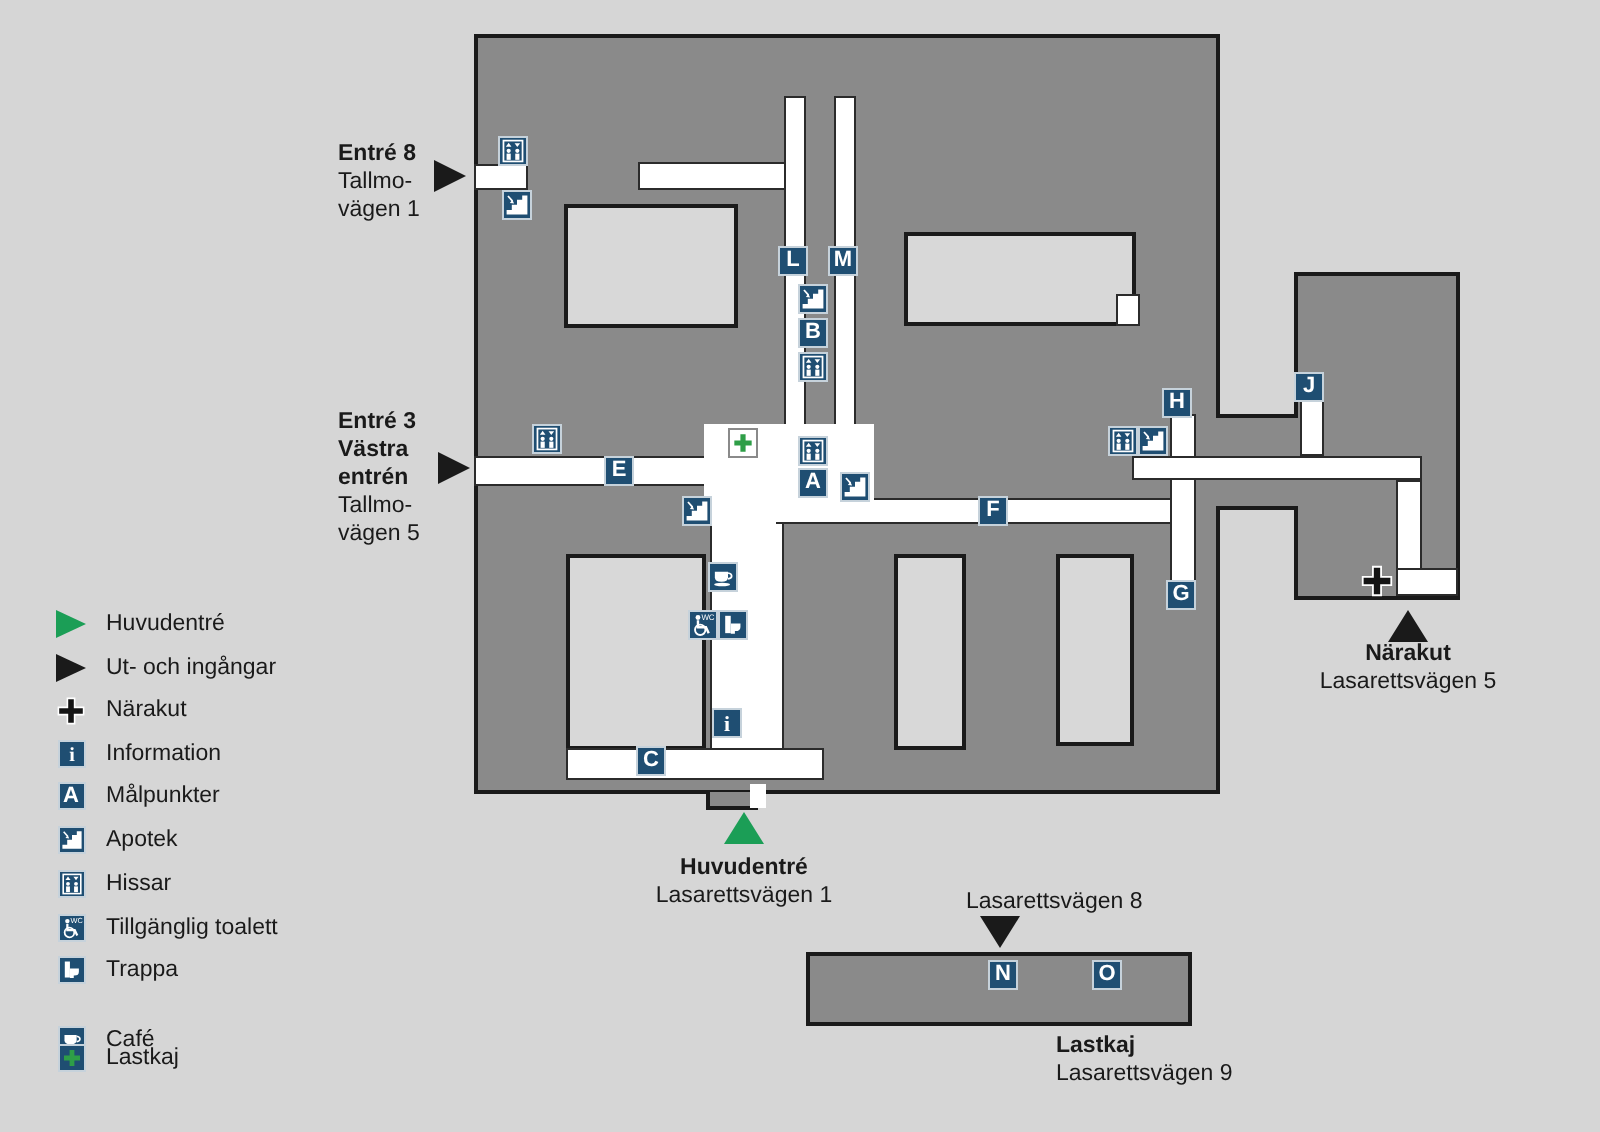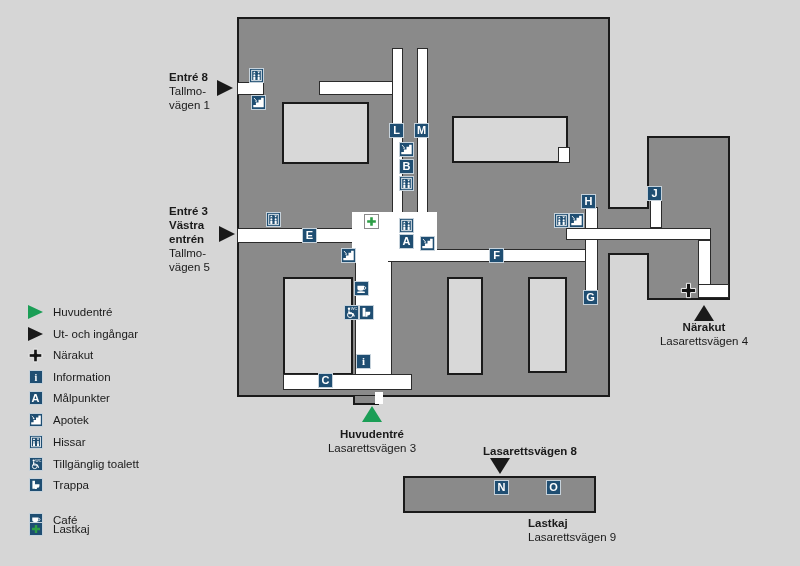--- a/index.html
+++ b/index.html
@@ -246,27 +246,27 @@
       </div>
       <div class="map-label" style="left: 169px; top: 204px;">
         <div class="b">Entré 3</div>
         <div class="b">Västra</div>
         <div class="b">entrén</div>
         <div>Tallmo-</div>
         <div>vägen 5</div>
       </div>
       <div class="map-label center" style="left: 704px; top: 320px;">
         <div class="b">Närakut</div>
-        <div>Lasarettsvägen 4</div>
+        <div>Lasarettsvägen 5</div>
       </div>
       <div class="map-label center" style="left: 372px; top: 427px;">
         <div class="b">Huvudentré</div>
-        <div>Lasarettsvägen 3</div>
-      </div>
-      <div class="map-label" style="left: 483px; top: 444px; font-weight: bold;">
+        <div>Lasarettsvägen 1</div>
+      </div>
+      <div class="map-label" style="left: 483px; top: 444px;">
         <div>Lasarettsvägen 8</div>
       </div>
       <div class="map-label" style="left: 528px; top: 516px;">
         <div class="b">Lastkaj</div>
         <div>Lasarettsvägen 9</div>
       </div>
     </div>
   <div id="legend">
       <div class="legend-row" style="top: 304px;">
         <span class="legend-icon">

